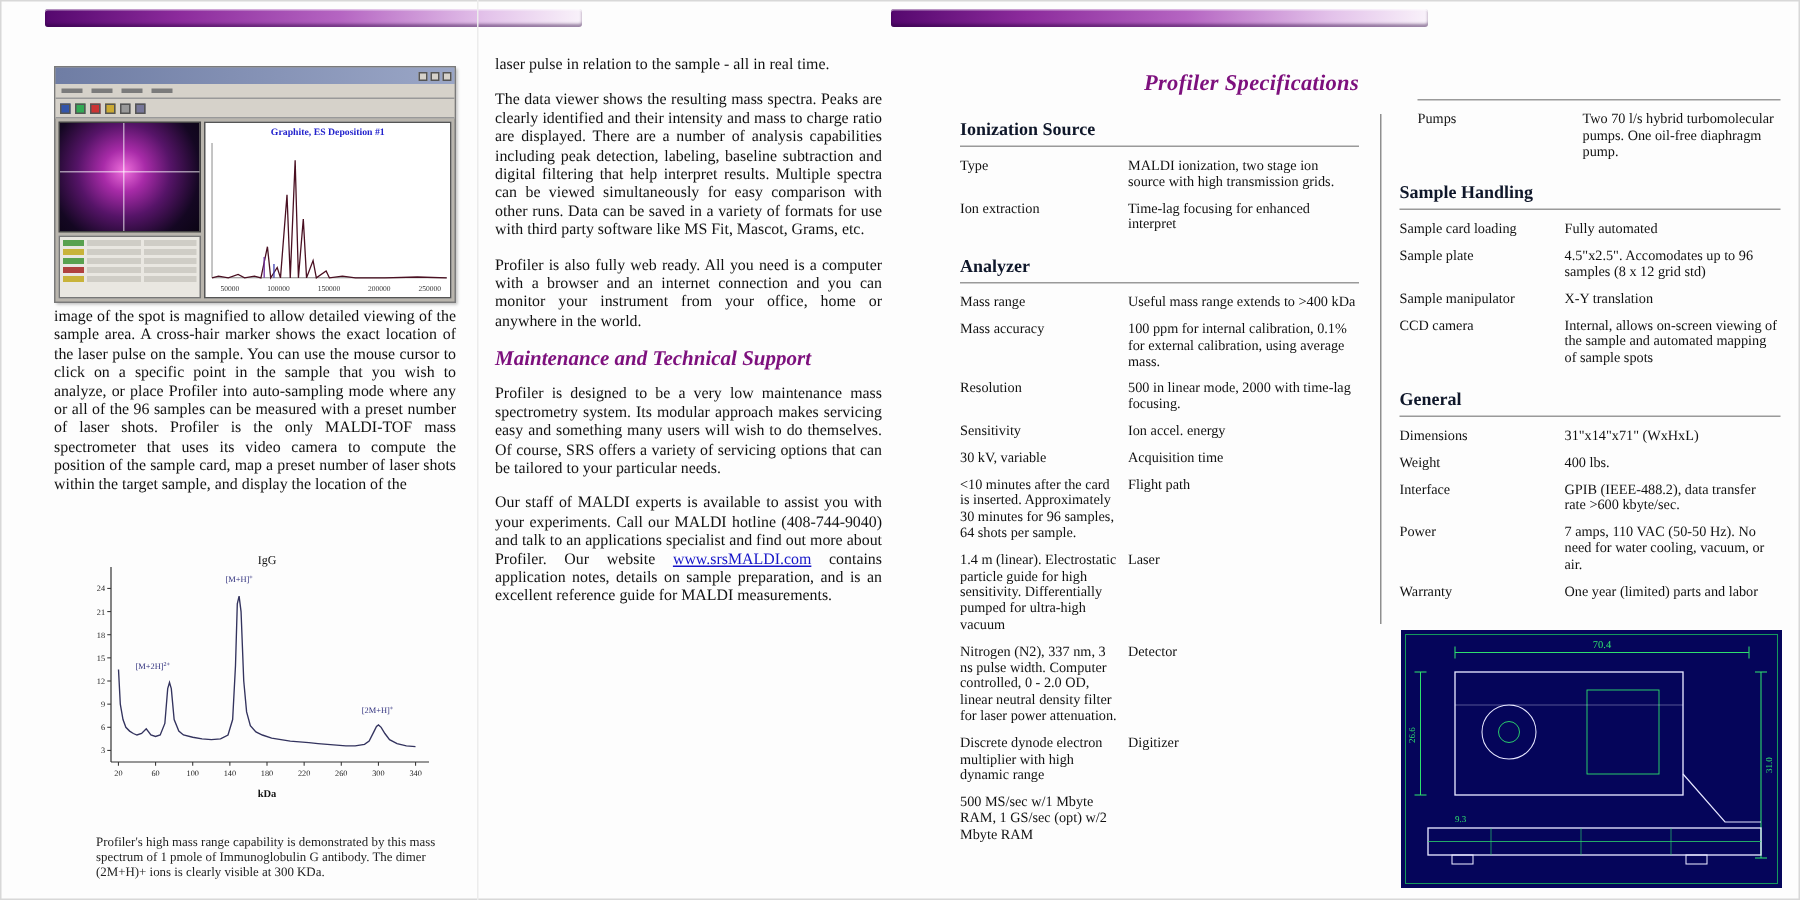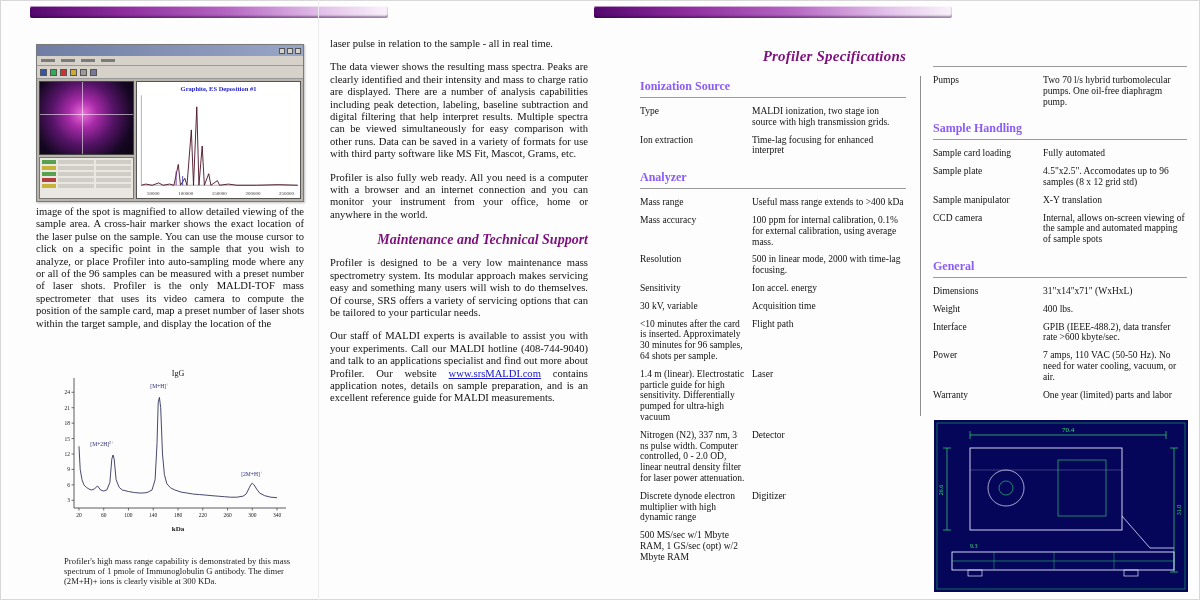--- a/index.html
+++ b/index.html
@@ -37,30 +37,30 @@
   .plot-title{font-size:6.5px;line-height:8px;color:#2222cc;font-weight:bold;text-align:center;padding-top:3px;}
   .plot-svg{flex:1;width:100%;}
   .plot-axis{display:flex;justify-content:space-between;padding:0 6px 2px 10px;font-size:5px;color:#333;}
   
   .left-body{position:absolute;left:36px;top:206px;width:268px;font-size:10.6px;line-height:12.4px;text-align:justify;}
   .igg{position:absolute;left:50px;top:368px;width:242px;height:166px;}
   .caption{position:absolute;left:64px;top:556px;width:240px;font-size:8.6px;line-height:10.2px;color:#222;}
   
   .mid{position:absolute;left:330px;top:38px;width:258px;font-size:10.6px;line-height:12.4px;text-align:justify;}
   .mid p{margin:0 0 11px 0;}
-  .mid-head{font-size:14px;line-height:15px;font-weight:bold;font-style:italic;color:#7d107d;margin:6px 0 10px 0;text-align:right;}
+  .mid-head{font-size:14px;line-height:15px;font-weight:bold;font-style:italic;color:#7d107d;margin:6px 0 10px 0;text-align:left;}
   .weblink{color:#1414c8;text-decoration:underline;cursor:pointer;}
   
   .spec1{position:absolute;left:640px;top:34px;width:266px;}
   .spec2{position:absolute;left:933px;top:66px;width:254px;}
   .spec-title{font-size:15px;font-weight:bold;font-style:italic;color:#7d107d;margin:14px 0 14px 0;letter-spacing:.2px;text-align:right;}
-  .spec-heading{font-size:12px;font-weight:bold;color:#8b5cf6;border-bottom:1px solid #9a9a9a;padding-bottom:3px;margin:14px 0 8px 0;}
+  .spec-heading{font-size:12px;font-weight:bold;color:#0f172a;border-bottom:1px solid #9a9a9a;padding-bottom:3px;margin:14px 0 8px 0;}
   .spec-grid{display:grid;grid-template-columns:106px 1fr;column-gap:6px;row-gap:7px;font-size:9.5px;line-height:10.8px;}
   .spec2 .spec-grid{grid-template-columns:104px 1fr;}
-  .spec-grid.first-rule{border-top:1px solid #9a9a9a;padding-top:8px;}
+  .spec-grid.first-rule{border-top:1px solid #9a9a9a;padding-top:8px;margin-left:12px;}
   .spec-label{color:#111;}
   .spec-value{color:#111;}
   .vdiv{position:absolute;left:920px;top:76px;width:1px;height:340px;background:#8f8f8f;}
   
   .drawing{position:absolute;left:934px;top:420px;width:254px;height:172px;}
   .drawing svg{display:block;width:100%;height:100%;}
 </style>
 </head>
 <body>
 

